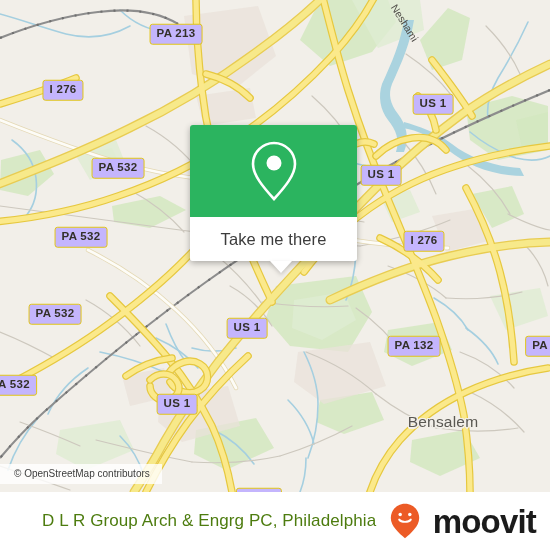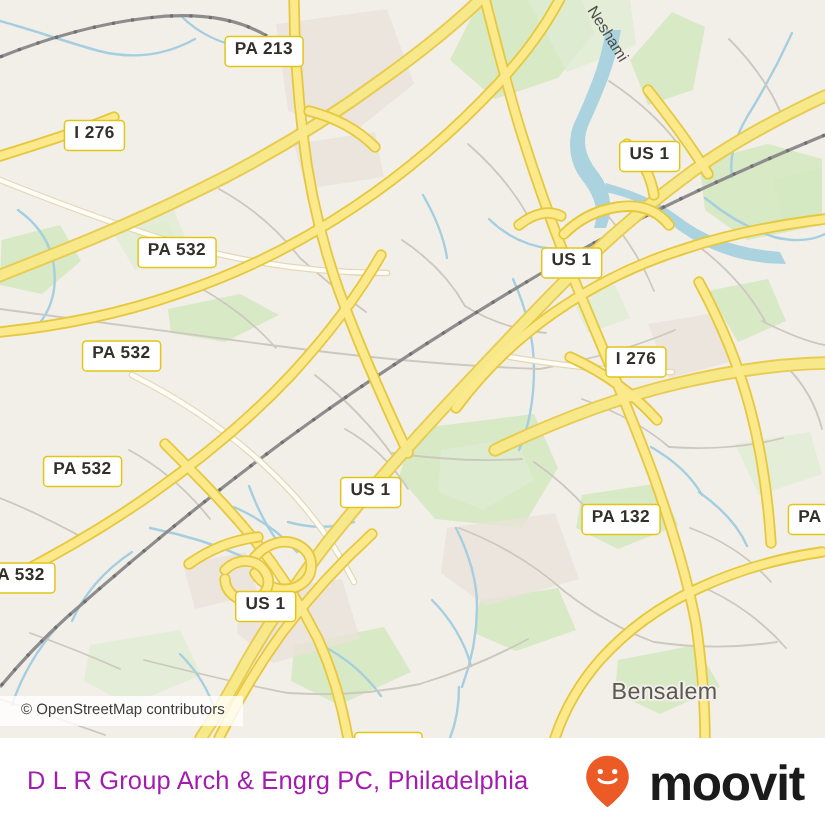--- a/index.html
+++ b/index.html
@@ -30,21 +30,21 @@
   #map-svg {
     position: absolute;
     left: 0;
     top: 0;
     display: block;
   }
 
   
   .shield {
     position: absolute;
-    background: #ffffff;
+    background: #c4b5fd;
     border: 1.6px solid #e2c617;
     border-radius: 3px;
     color: #333029;
     font-family: "Liberation Sans", sans-serif;
     font-weight: bold;
     font-size: 11.5px;
     letter-spacing: 0.3px;
     line-height: 1;
     padding: 3px 6px 4px 6px;
     white-space: nowrap;
@@ -59,21 +59,20 @@
     color: #5a5852;
     font-family: "Liberation Sans", sans-serif;
     font-size: 15.5px;
     letter-spacing: 0.2px;
     white-space: nowrap;
     text-shadow:
       -1.5px 0 #f2efe9, 1.5px 0 #f2efe9,
       0 -1.5px #f2efe9, 0 1.5px #f2efe9,
       -1px -1px #f2efe9, 1px -1px #f2efe9,
       -1px 1px #f2efe9, 1px 1px #f2efe9;
-    margin-top: 40px;
   }
   .water-label {
     position: absolute;
     color: #4e4c47;
     font-family: "Liberation Sans", sans-serif;
     font-size: 10.5px;
     white-space: nowrap;
     transform-origin: left top;
   }
 
@@ -144,25 +143,26 @@
     height: 58px;
     background: #ffffff;
     display: flex;
     align-items: center;
     justify-content: space-between;
     box-sizing: border-box;
     padding: 0 14px 0 18px;
     overflow: hidden;
   }
   #footer-title {
-    color: #a21caf;
+    color: #4d7c0f;
     font-family: "Liberation Sans", sans-serif;
     font-size: 17px;
     letter-spacing: 0.1px;
     white-space: nowrap;
+    margin-left: 24px;
   }
   #brand {
     display: flex;
     align-items: center;
     gap: 13px;
   }
   #brand-wordmark {
     color: #1b1b1b;
     font-family: "Liberation Sans", sans-serif;
     font-size: 33px;
@@ -378,20 +378,32 @@
     <div class="shield" style="left:55px; top:314px;">PA 532</div>
     <div class="shield" style="left:247px; top:328px;">US 1</div>
     <div class="shield" style="left:414px; top:346px;">PA 132</div>
     <div class="shield" style="left:540px; top:346px;">PA</div>
     <div class="shield" style="left:14px; top:385px;">A 532</div>
     <div class="shield" style="left:177px; top:404px;">US 1</div>
     <div class="shield" style="left:259px; top:498px;">PA 63</div>
 
     <div class="place-label" style="left:443px; top:422px;">Bensalem</div>
 
+    <div id="popup">
+      <div id="popup-image">
+        <svg width="54" height="64" viewBox="0 0 54 64">
+          <path d="M27 4 C15.4 4 6 13.4 6 25 C6 36 16 48 27 60 C38 48 48 36 48 25 C48 13.4 38.6 4 27 4 Z" fill="none" stroke="#ffffff" stroke-width="2.6"></path>
+          <circle cx="27" cy="24" r="7.5" fill="#ffffff"></circle>
+        </svg>
+      </div>
+      <div id="popup-action">
+        <span id="popup-action-label">Take me there</span>
+        <div id="popup-pointer"></div>
+      </div>
+    </div>
 
     <div id="attribution">© OpenStreetMap contributors</div>
 
   </div>
 
   <div id="footer">
     <div id="footer-title">D L R Group Arch &amp; Engrg PC, Philadelphia</div>
     <div id="brand">
       <svg width="30" height="36" viewBox="0 0 30 36">
         <path d="M15 0.8 C7.1 0.8 0.8 7.1 0.8 15 C0.8 23.2 9.2 30.4 15 35.2 C20.8 30.4 29.2 23.2 29.2 15 C29.2 7.1 22.9 0.8 15 0.8 Z" fill="#ec5b26"></path>

